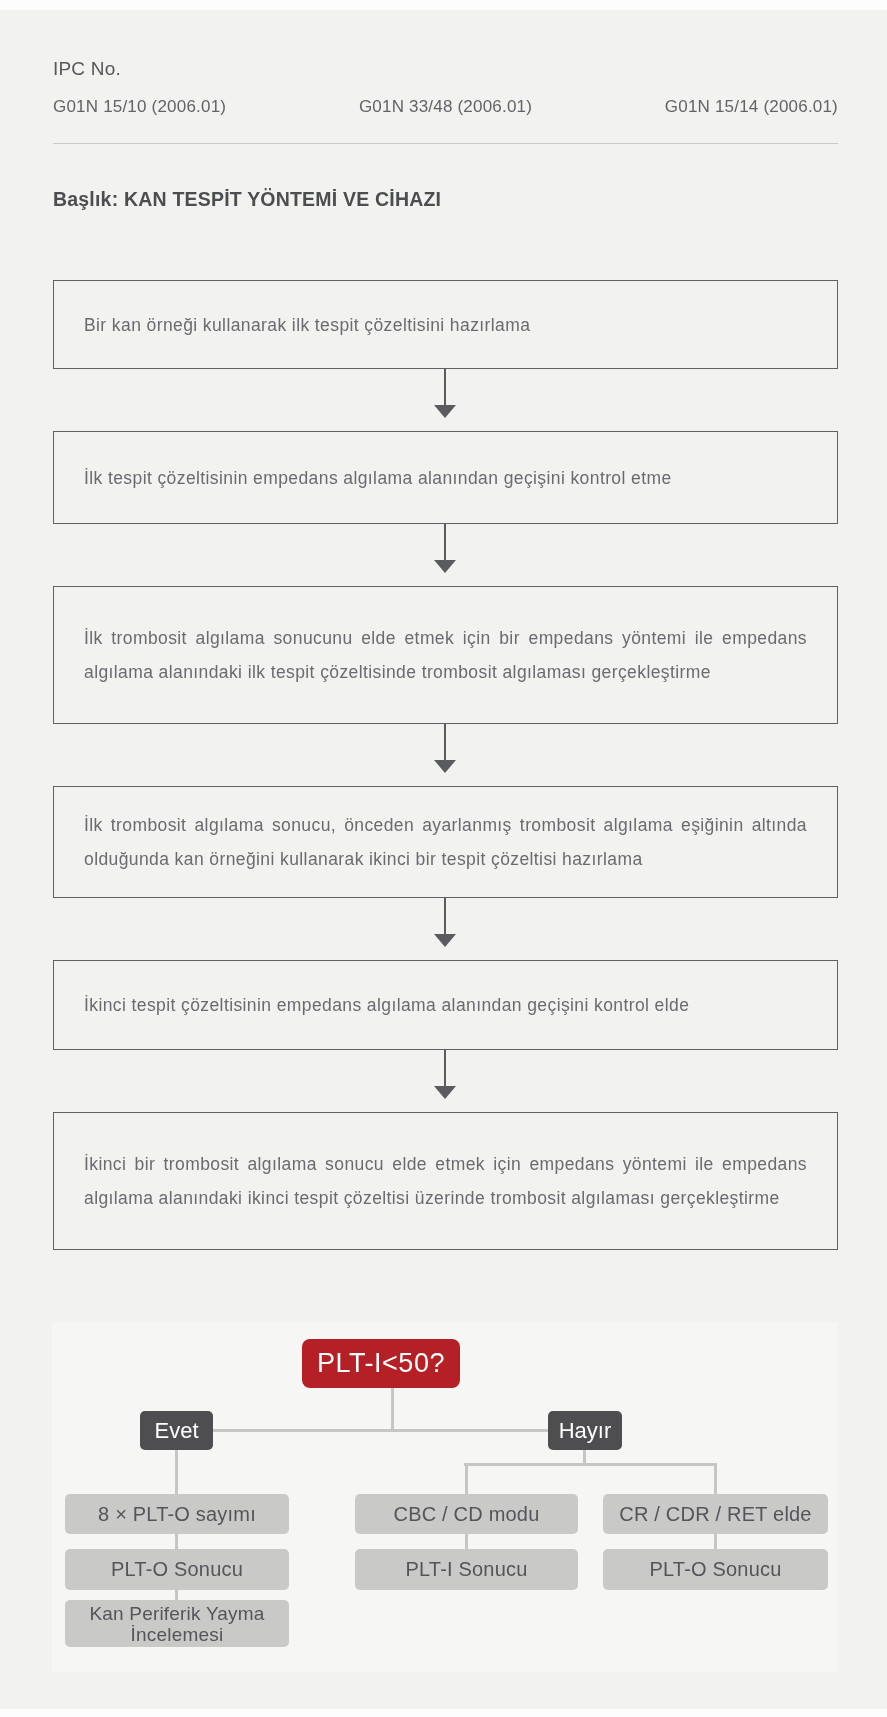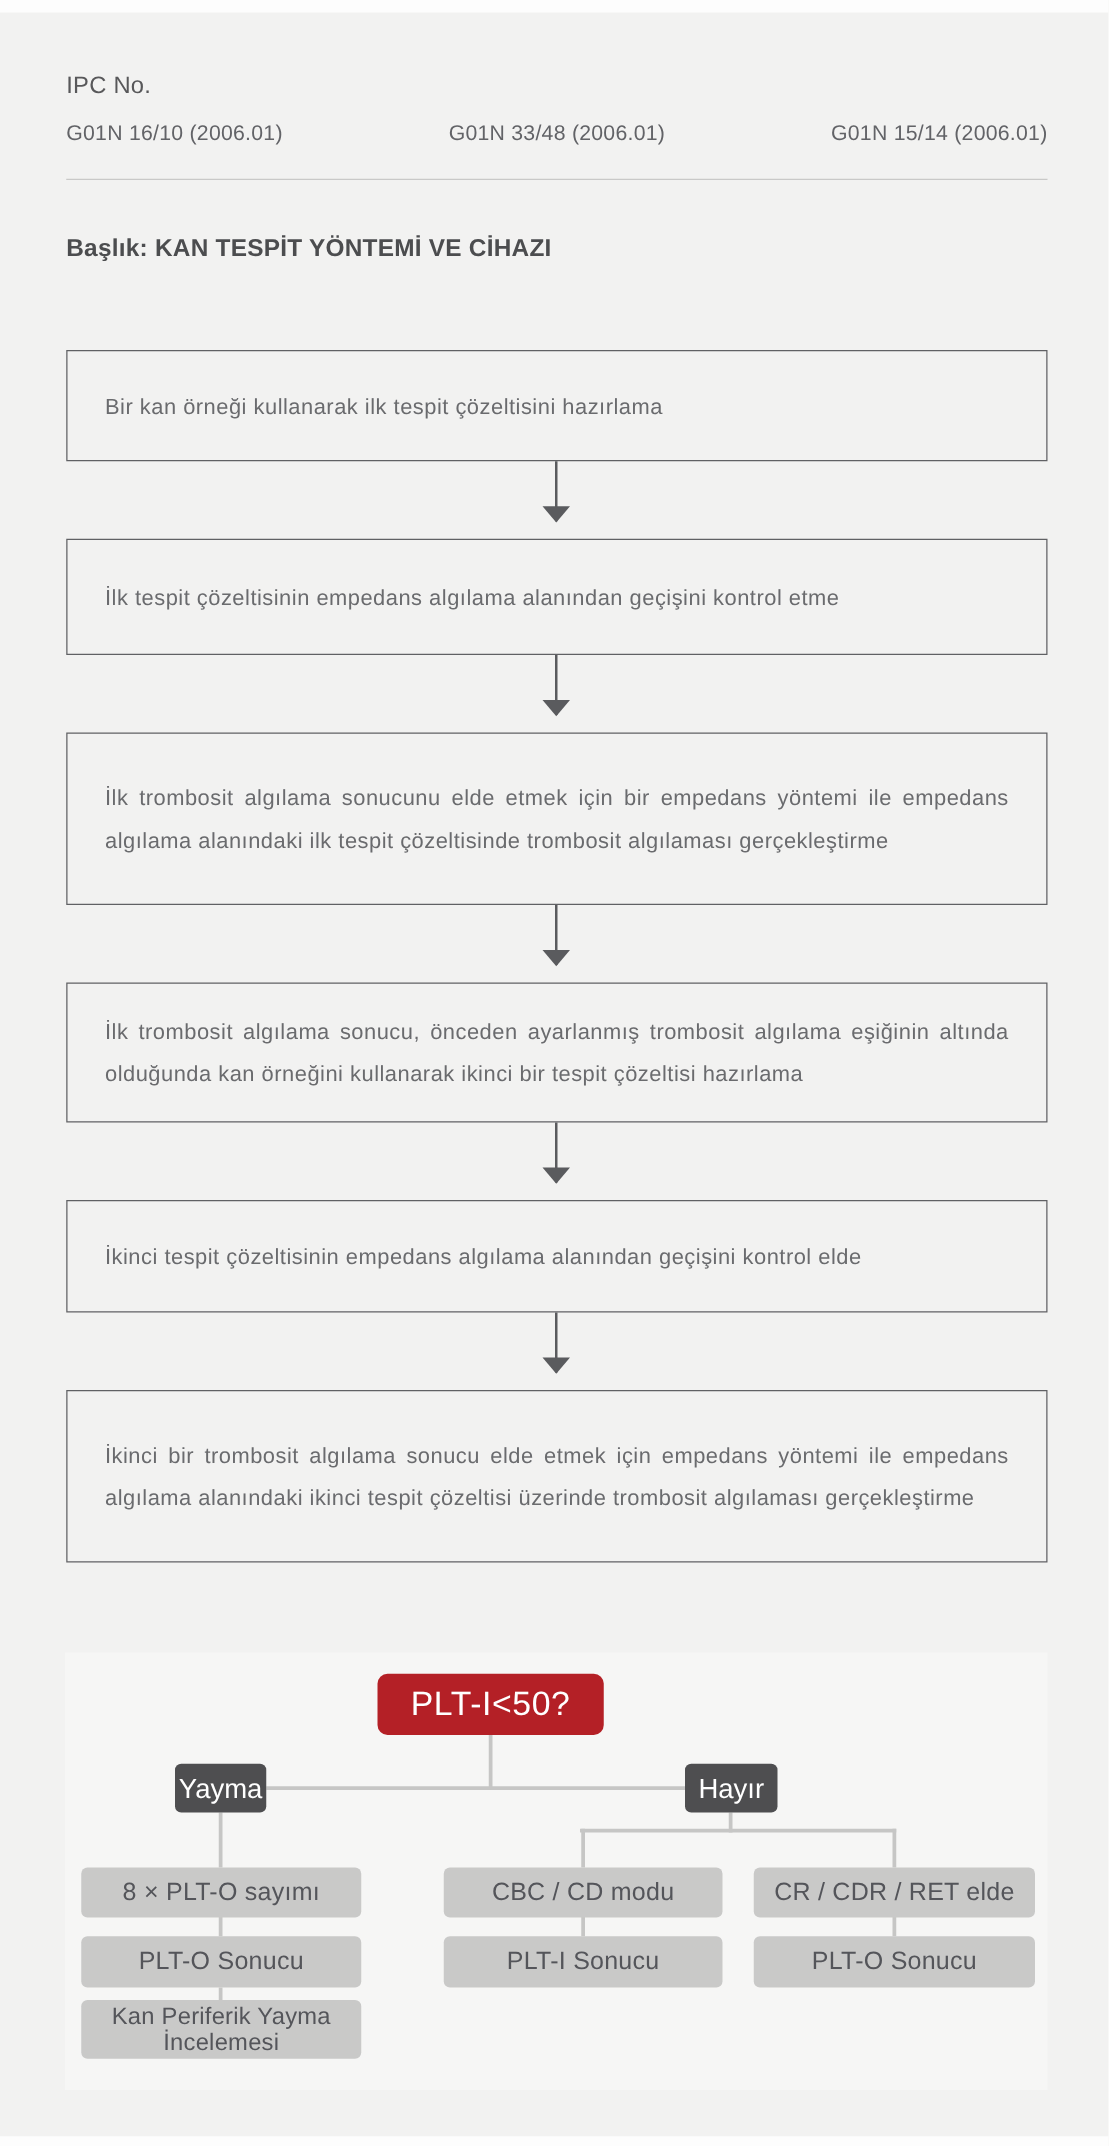--- a/index.html
+++ b/index.html
@@ -43,21 +43,21 @@
   .arrow-1 { top:369px;  height:48px; }
   .arrow-2 { top:524px;  height:48px; }
   .arrow-3 { top:724px;  height:48px; }
   .arrow-4 { top:898px;  height:48px; }
   .arrow-5 { top:1050px; height:48px; }
 
   
   .panel { position:absolute; left:52px; top:1322px; width:786px; height:350px; background:#f6f6f5; }
   .tree-line { position:absolute; background:#c6c6c5; }
   .root-box {
-    position:absolute; left:250px; top:17px; width:181px; height:49px;
+    position:absolute; left:250px; top:17px; width:158px; height:49px;
     background:var(--accent-red,#b42026); border-radius:8px;
     color:#ffffff; font-size:27px; letter-spacing:0.5px;
     display:flex; align-items:center; justify-content:center;text-align:center;
   }
   .pill-dark {
     position:absolute; height:39px; background:var(--dark-pill,#4e4e50); border-radius:5px;
     color:#ffffff; font-size:22px; display:flex; align-items:center; justify-content:center;
   }
   .pill-evet  { left:88px;  top:89px; width:73px; }
   .pill-hayir { left:496px; top:89px; width:74px; }
@@ -87,21 +87,21 @@
   .l-stub-l2   { left:123px; top:268px; width:3px;   height:10px; }
 </style>
 </head>
 <body>
 
 <div class="screen">
   <div class="strip top"></div>
 
   <div class="ipc-label">IPC No.</div>
   <div class="ipc-codes">
-    <span>G01N 16/10 (2006.01)</span>
+    <span>G01N 15/10 (2006.01)</span>
     <span>G01N 33/48 (2006.01)</span>
     <span>G01N 15/14 (2006.01)</span>
   </div>
   <div class="divider"></div>
   <div class="doc-title">Başlık: KAN TESPİT YÖNTEMİ VE CİHAZI</div>
 
   <div class="flow-step step-1">
     <span class="txt">Bir kan örneği kullanarak ilk tespit çözeltisini hazırlama</span>
   </div>
   <div class="arrow arrow-1"></div>
@@ -137,21 +137,21 @@
     <div class="tree-line l-hayir-drop"></div>
     <div class="tree-line l-split-h"></div>
     <div class="tree-line l-split-vl"></div>
     <div class="tree-line l-split-vr"></div>
     <div class="tree-line l-stub-l1"></div>
     <div class="tree-line l-stub-m1"></div>
     <div class="tree-line l-stub-r1"></div>
     <div class="tree-line l-stub-l2"></div>
 
     <div class="root-box">PLT-I&lt;50?</div>
-    <div class="pill-dark pill-evet">Yayma</div>
+    <div class="pill-dark pill-evet">Evet</div>
     <div class="pill-dark pill-hayir">Hayır</div>
 
     <div class="gray-box col-l row-1">8 × PLT-O sayımı</div>
     <div class="gray-box col-l row-2">PLT-O Sonucu</div>
     <div class="gray-box col-l row-3">Kan Periferik Yayma İncelemesi</div>
 
     <div class="gray-box col-m row-2">PLT-I Sonucu</div>
     <div class="gray-box col-m row-1">CBC / CD modu</div>
 
     <div class="gray-box col-r row-1">CR / CDR / RET elde</div>

